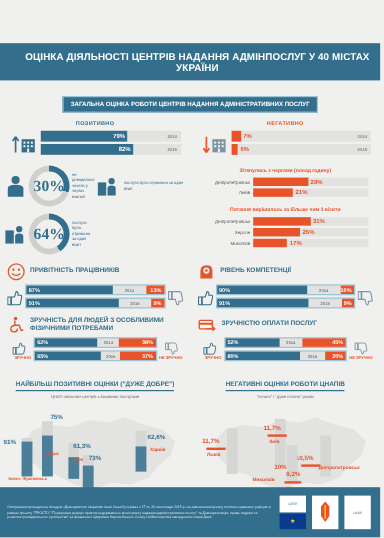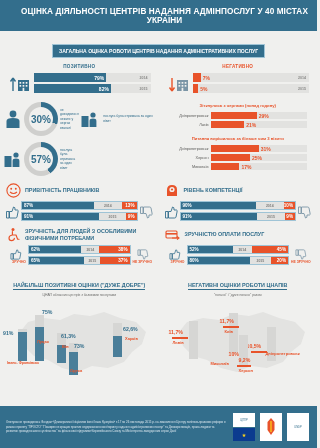--- a/index.html
+++ b/index.html
@@ -11,20 +11,21 @@
     position: relative;
   }
   .header {
     background: #336e8c;
     color: #ffffff;
     text-align: center;
     padding: 7px 4px 6px 16px;
     font-size: 8.2px;
     font-weight: bold;
     letter-spacing: 0.1px;
+    margin-top: 36px;
   }
   .subheader-wrap { text-align: center; margin-top: 8px; }
   .subheader {
     display: inline-block;
     background: #336e8c;
     color: #ffffff;
     font-size: 5.1px;
     font-weight: bold;
     padding: 3px 6px;
     border: 1px solid #9fc4d6;
@@ -56,21 +57,21 @@
   .donut {
     width: 34px; height: 34px; border-radius: 50%;
     position: relative; flex: 0 0 34px;
   }
   .donut::after {
     content: ""; position: absolute; left: 5px; top: 5px;
     width: 24px; height: 24px; border-radius: 50%; background: #f0f0ee;
   }
   .donut-val {
     position: absolute; inset: 0; display: flex; align-items: center; justify-content: center;
-    font-size: 10px; font-weight: bold; z-index: 2;
+    font-size: 13px; font-weight: bold; z-index: 2; font-family: Liberation Serif, serif;
   }
   .donut-side { padding-left: 2px; }
   .donut-cap { font-size: 3.4px; line-height: 1.35; }
   .pico { flex: 0 0 20px; }
 
   .midbar-title { font-size: 4.2px; font-weight: bold; color: #e8532a; text-align: center; margin: 8px 0 4px 0; }
   .citerow { display: flex; align-items: center; margin: 0 10px 2px 6px; }
   .citelbl { font-size: 3.8px; color: #5b5b59; text-align: right; width: 46px; padding-right: 2px; }
   .citetrack { flex: 1; background: #e2e2e0; height: 7px; display: flex; align-items: center; }
   .citefill { background: #e8532a; height: 7px; }
@@ -231,21 +232,21 @@
 
       <div class="donut-cell">
         <div class="pico">
           <svg width="18" height="20" viewBox="0 0 18 20">
             <rect x="0.5" y="7" width="7" height="11" fill="#336e8c"></rect>
             <circle cx="12" cy="6" r="2.6" fill="#336e8c"></circle>
             <path d="M8.6 18 L8.6 12 Q8.6 9.6 12 9.6 Q15.4 9.6 15.4 12 L15.4 18 Z" fill="#336e8c"></path>
           </svg>
         </div>
         <div class="donut" style="background:conic-gradient(#336e8c 0% 41%, #cfcfcd 41% 100%)">
-          <div class="donut-val blue">57%</div>
+          <div class="donut-val blue">64%</div>
         </div>
         <div class="donut-side">
           <div class="donut-cap blue">послуга була отримана за один візит</div>
         </div>
       </div>
     </div>
   </div>
 
   <div class="col">
     <div class="midbar-title">Зіткнулись з чергами (понад годину)</div>

